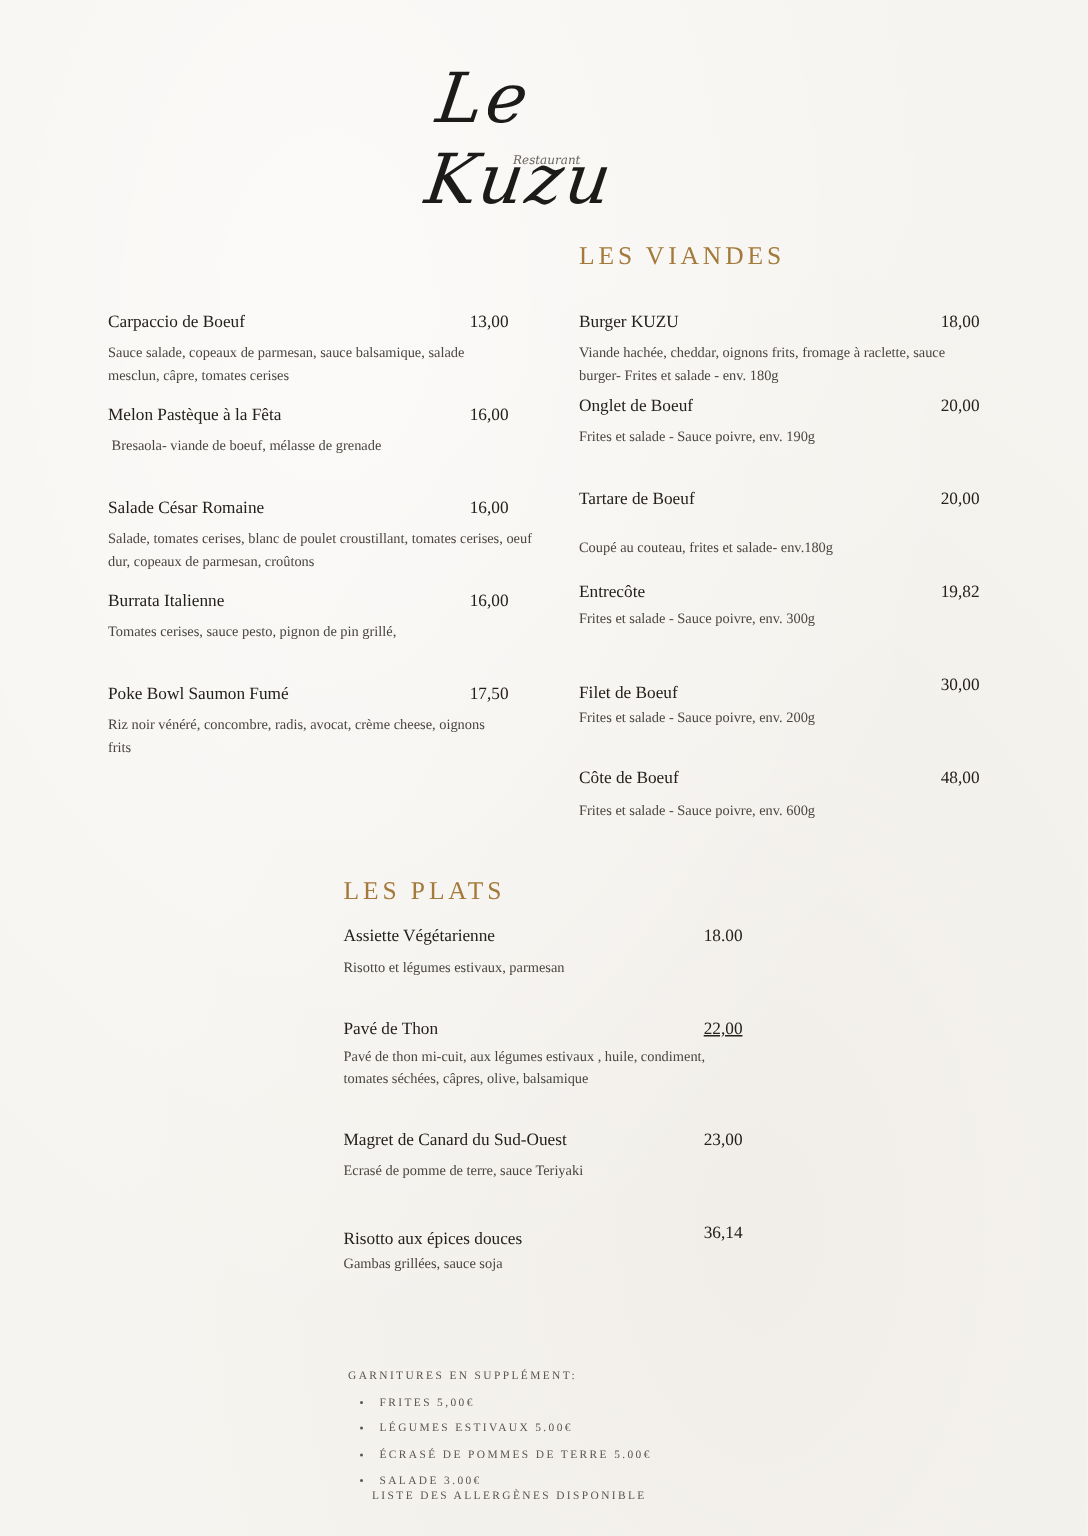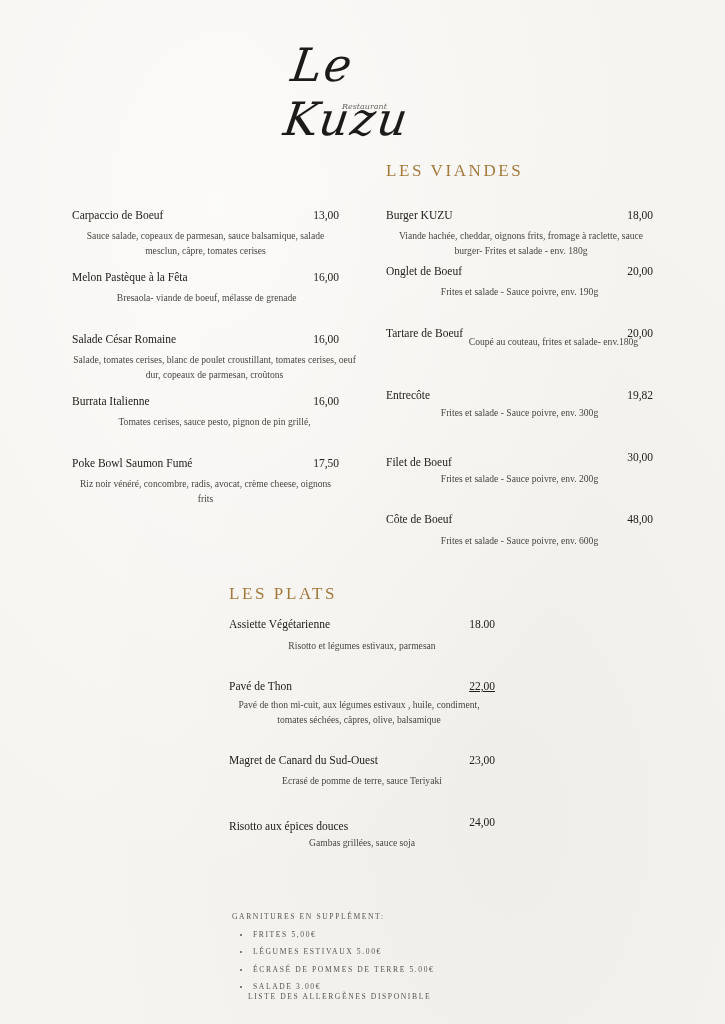--- a/index.html
+++ b/index.html
@@ -41,21 +41,20 @@
   }
   .item-price {
     position: absolute; top: 0;
     font-family: "Liberation Serif", serif; font-size: 11.5px; color: #24201c;
     white-space: nowrap;
   }
   .item-desc {
     position: absolute; left: 0;
     font-family: "Liberation Serif", serif; font-size: 9.6px; color: #4a4540;
     line-height: 14.5px;
-    text-align: center;
   }
   .garn {
     position: absolute; left: 232px; top: 911px;
     font-family: "Liberation Serif", serif; font-size: 7.6px; letter-spacing: 1.6px;
     color: #5a5550; line-height: 12.6px;
   }
   .garn ul { margin: 0; padding: 0 0 0 14px; }
   .garn li { margin: 5px; padding-left: 2px; }
   .allergen {
     position: absolute; left: 248px; top: 992px;
@@ -114,21 +113,21 @@
 
   <div class="item" style="left:386px; top:265px; width:267px;">
     <div class="item-name">Onglet de Boeuf</div>
     <div class="item-price" style="right:0;">20,00</div>
     <div class="item-desc" style="top:20px; width:267px;">Frites et salade - Sauce poivre, env. 190g</div>
   </div>
 
   <div class="item" style="left:386px; top:327px; width:267px;">
     <div class="item-name">Tartare de Boeuf</div>
     <div class="item-price" style="right:0;">20,00</div>
-    <div class="item-desc" style="top:8px; width:267px;margin-left:34px;">Coupé au couteau, frites et salade- env.180g</div>
+    <div class="item-desc" style="top:32px; width:267px;">Coupé au couteau, frites et salade- env.180g</div>
   </div>
 
   <div class="item" style="left:386px; top:389px; width:267px;">
     <div class="item-name">Entrecôte</div>
     <div class="item-price" style="right:0;">19,82</div>
     <div class="item-desc" style="top:17px; width:267px;">Frites et salade - Sauce poivre, env. 300g</div>
   </div>
 
   <div class="item" style="left:386px; top:451px; width:267px;">
     <div class="item-name" style="top:5px;">Filet de Boeuf</div>
@@ -157,21 +156,21 @@
   </div>
 
   <div class="item" style="left:229px; top:754px; width:266px;">
     <div class="item-name">Magret de Canard du Sud-Ouest</div>
     <div class="item-price" style="right:0;">23,00</div>
     <div class="item-desc" style="top:20px; width:266px;">Ecrasé de pomme de terre, sauce Teriyaki</div>
   </div>
 
   <div class="item" style="left:229px; top:816px; width:266px;">
     <div class="item-name" style="top:4px;">Risotto aux épices douces</div>
-    <div class="item-price" style="right:0;">24,00</div>
+    <div class="item-price" style="right:0;">36,14</div>
     <div class="item-desc" style="top:20px; width:266px;">Gambas grillées, sauce soja</div>
   </div>
 
   <div class="garn">
     <div>GARNITURES EN SUPPLÉMENT:</div>
     <ul>
       <li>FRITES 5,00€</li>
       <li>LÉGUMES ESTIVAUX 5.00€</li>
       <li>ÉCRASÉ DE POMMES DE TERRE 5.00€</li>
       <li>SALADE 3.00€</li>

